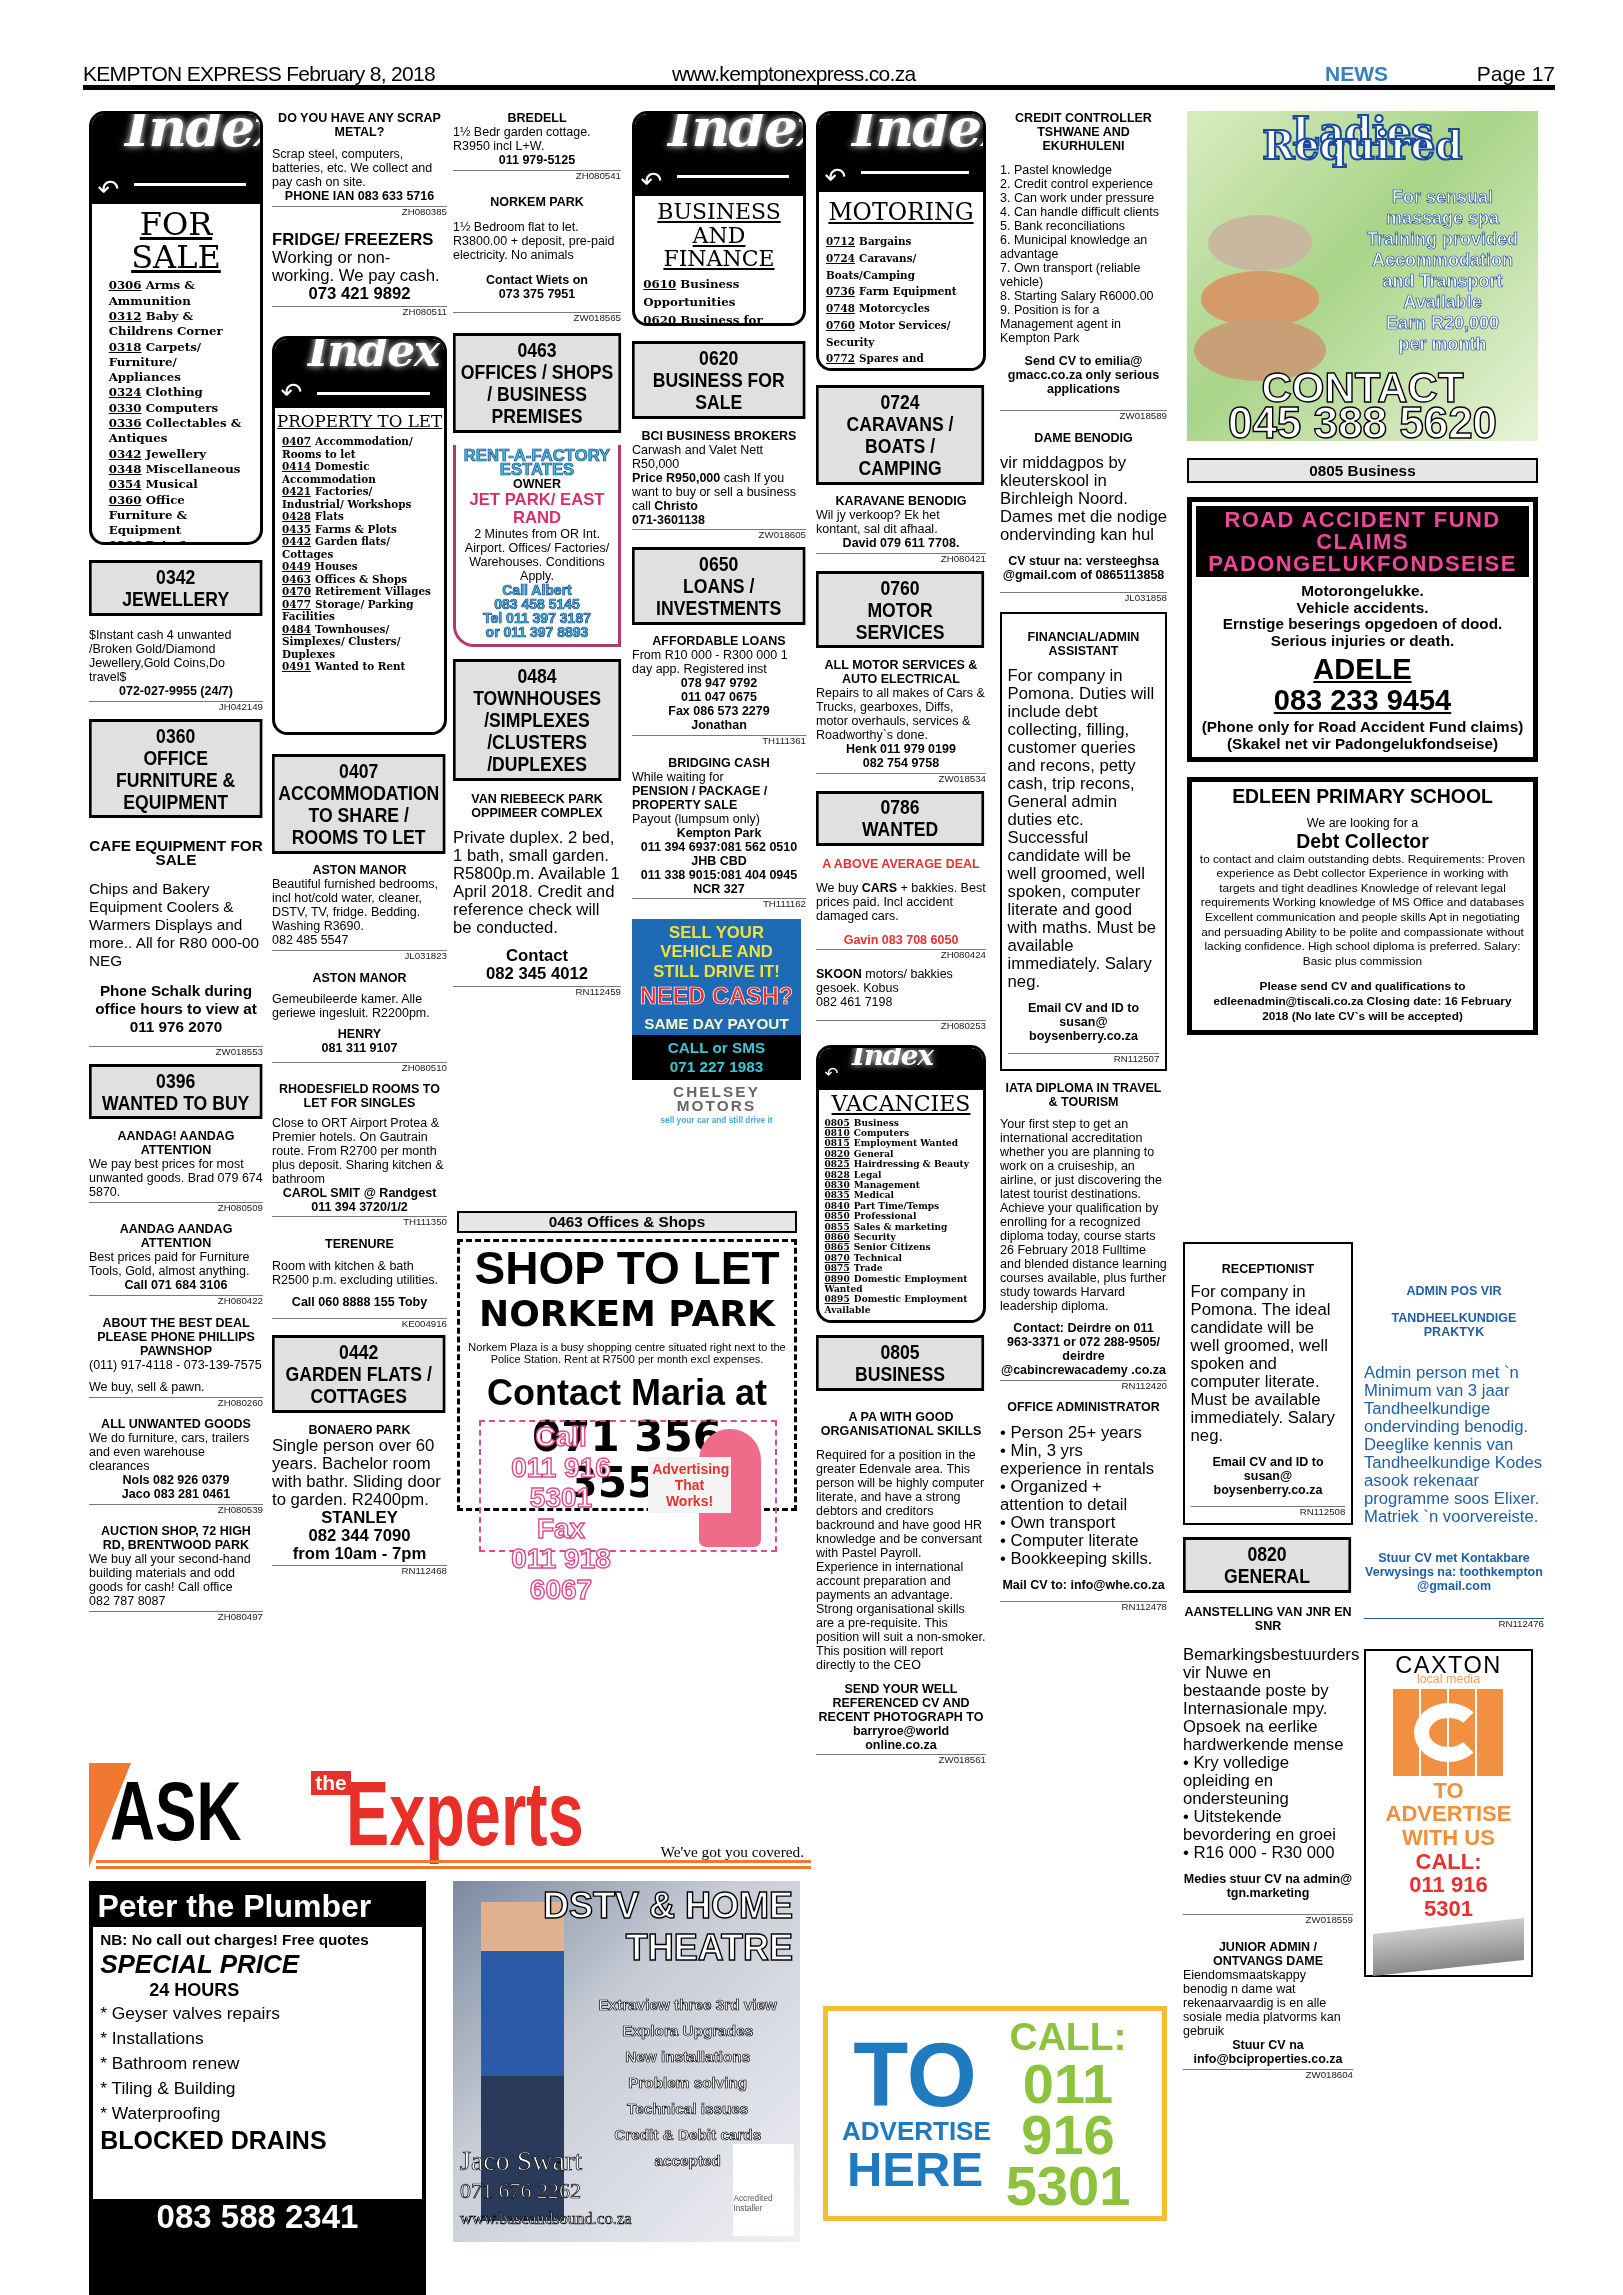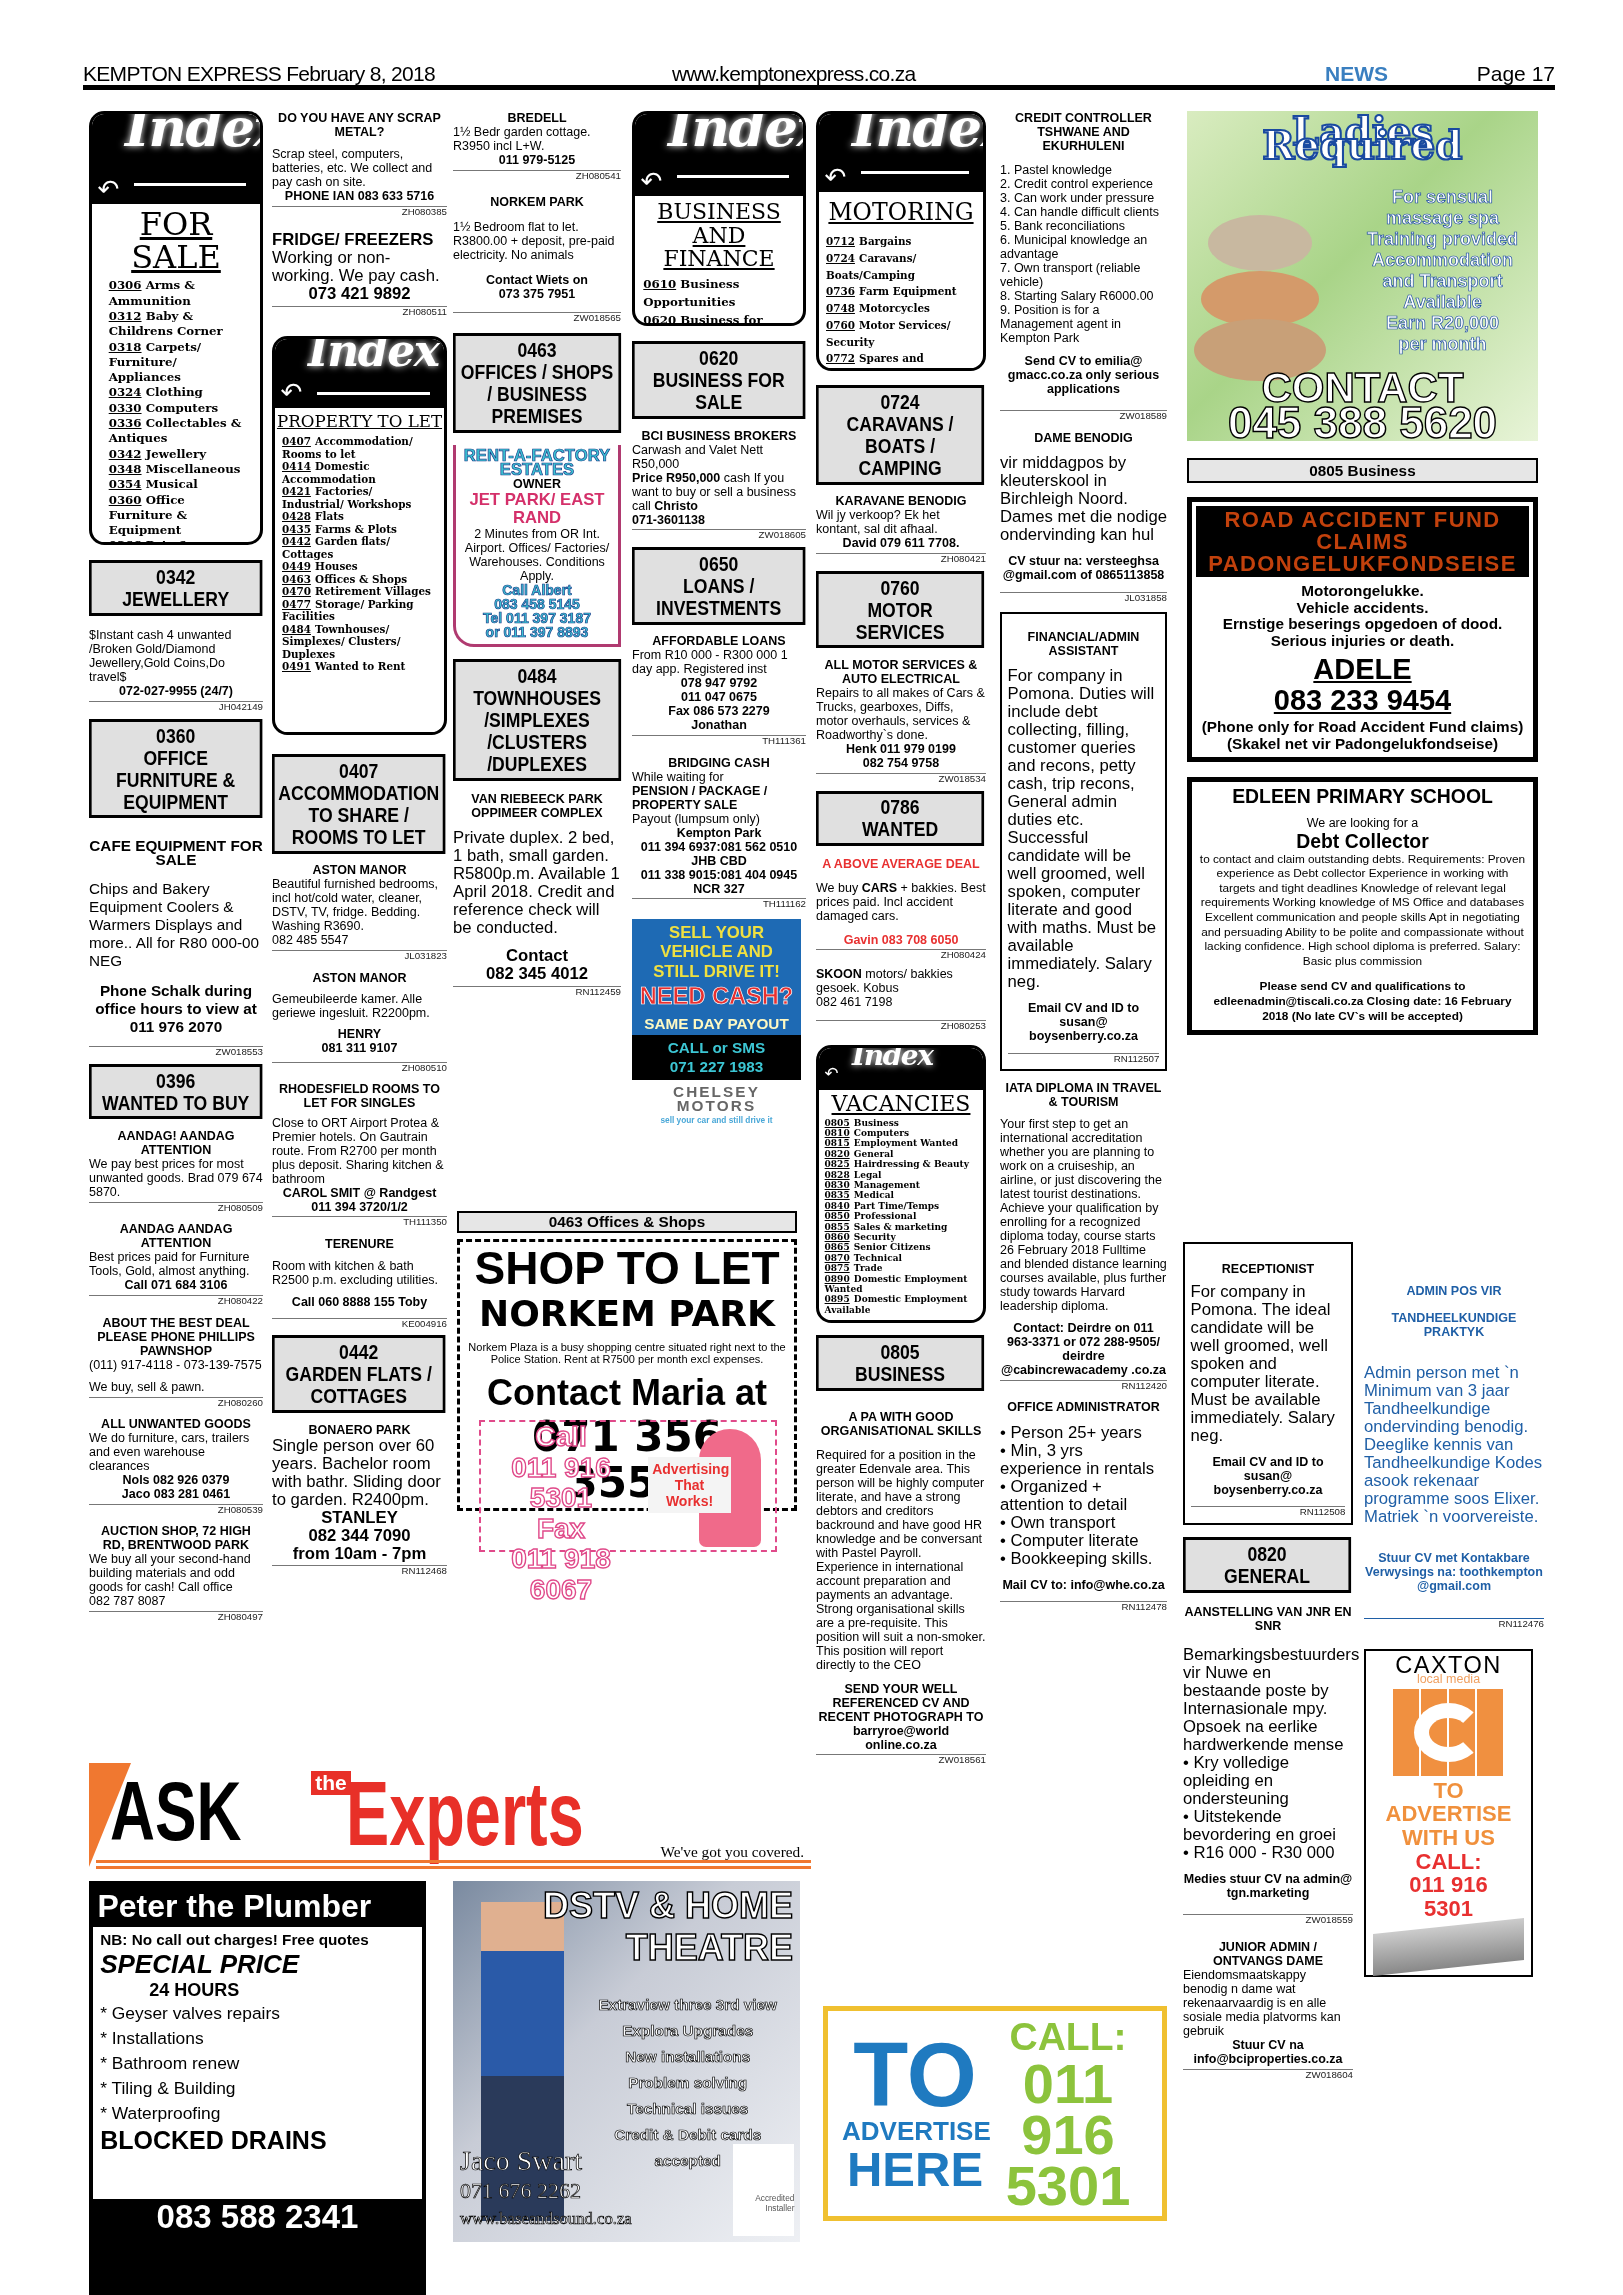--- a/index.html
+++ b/index.html
@@ -460,21 +460,21 @@
         <div>and Transport</div>
         <div>Available</div>
         <div>Earn R20,000</div>
         <div>per month</div>
       </div>
     <div style="position:absolute;left:0;right:0;top:257px;text-align:center;font-size:42px;line-height:39px;font-weight:bold;color:#fff;-webkit-text-stroke:1.4px #000">CONTACT</div>
     <div style="position:absolute;left:0;right:0;top:292px;text-align:center;font-size:44px;line-height:39px;font-weight:bold;color:#fff;-webkit-text-stroke:1.4px #000">045 388 5620</div>
   </div>
   <div style="margin-top:16.7px;border:2.1px solid #000;background:#e6e6e6;text-align:center;font-weight:bold;font-size:15.3px;line-height:21px">0805 Business</div>
   <div style="margin-top:14px;border:5.6px solid #000;padding:4.2px;text-align:center">
-    <div style="background:#000;color:#c2410c;font-weight:900;font-size:22px;line-height:22px;padding:2.8px;letter-spacing:1.4px">
+    <div style="background:#000;color:#ec4899;font-weight:900;font-size:22px;line-height:22px;padding:2.8px;letter-spacing:1.4px">
         <div>ROAD ACCIDENT FUND</div>
         <div>CLAIMS</div>
         <div>PADONGELUKFONDSEISE</div>
       </div>
     <div id="raflist" style="font-weight:bold;font-size:15.3px;line-height:16.7px;margin-top:5.6px">
         <div>Motorongelukke.</div>
         <div>Vehicle accidents.</div>
         <div>Ernstige beserings opgedoen of dood.</div>
         <div>Serious injuries or death.</div>
       </div>
@@ -580,15 +580,15 @@
       <div>Extraview three 3rd view</div>
       <div>Explora Upgrades</div>
       <div>New installations</div>
       <div>Problem solving</div>
       <div>Technical issues</div>
       <div>Credit &amp; Debit cards accepted</div>
     </div>
   <div style="position:absolute;left:7px;top:264px;color:#fff;font-family:'Liberation Serif',serif;font-size:28px;-webkit-text-stroke:0.7px #000">Jaco Swart</div>
   <div style="position:absolute;left:7px;top:297px;color:#fff;font-family:'Liberation Serif',serif;font-size:22px;-webkit-text-stroke:0.7px #000">071 676 2262</div>
   <div style="position:absolute;left:7px;top:328px;color:#fff;font-family:'Liberation Serif',serif;font-size:16.7px;-webkit-text-stroke:0.7px #000">www.baseandsound.co.za</div>
-  <div style="position:absolute;right:5.6px;bottom:5.6px;width:61px;height:92px;background:#fff;font-size:8.3px;text-align:right;padding-top:49px;color:#555">Accredited Installer</div>
+  <div style="position:absolute;right:5.6px;bottom:5.6px;width:61px;height:92px;background:#fff;font-size:8.3px;text-align:left;padding-top:49px;color:#555">Accredited Installer</div>
 </div>
 
 
 </body></html>

